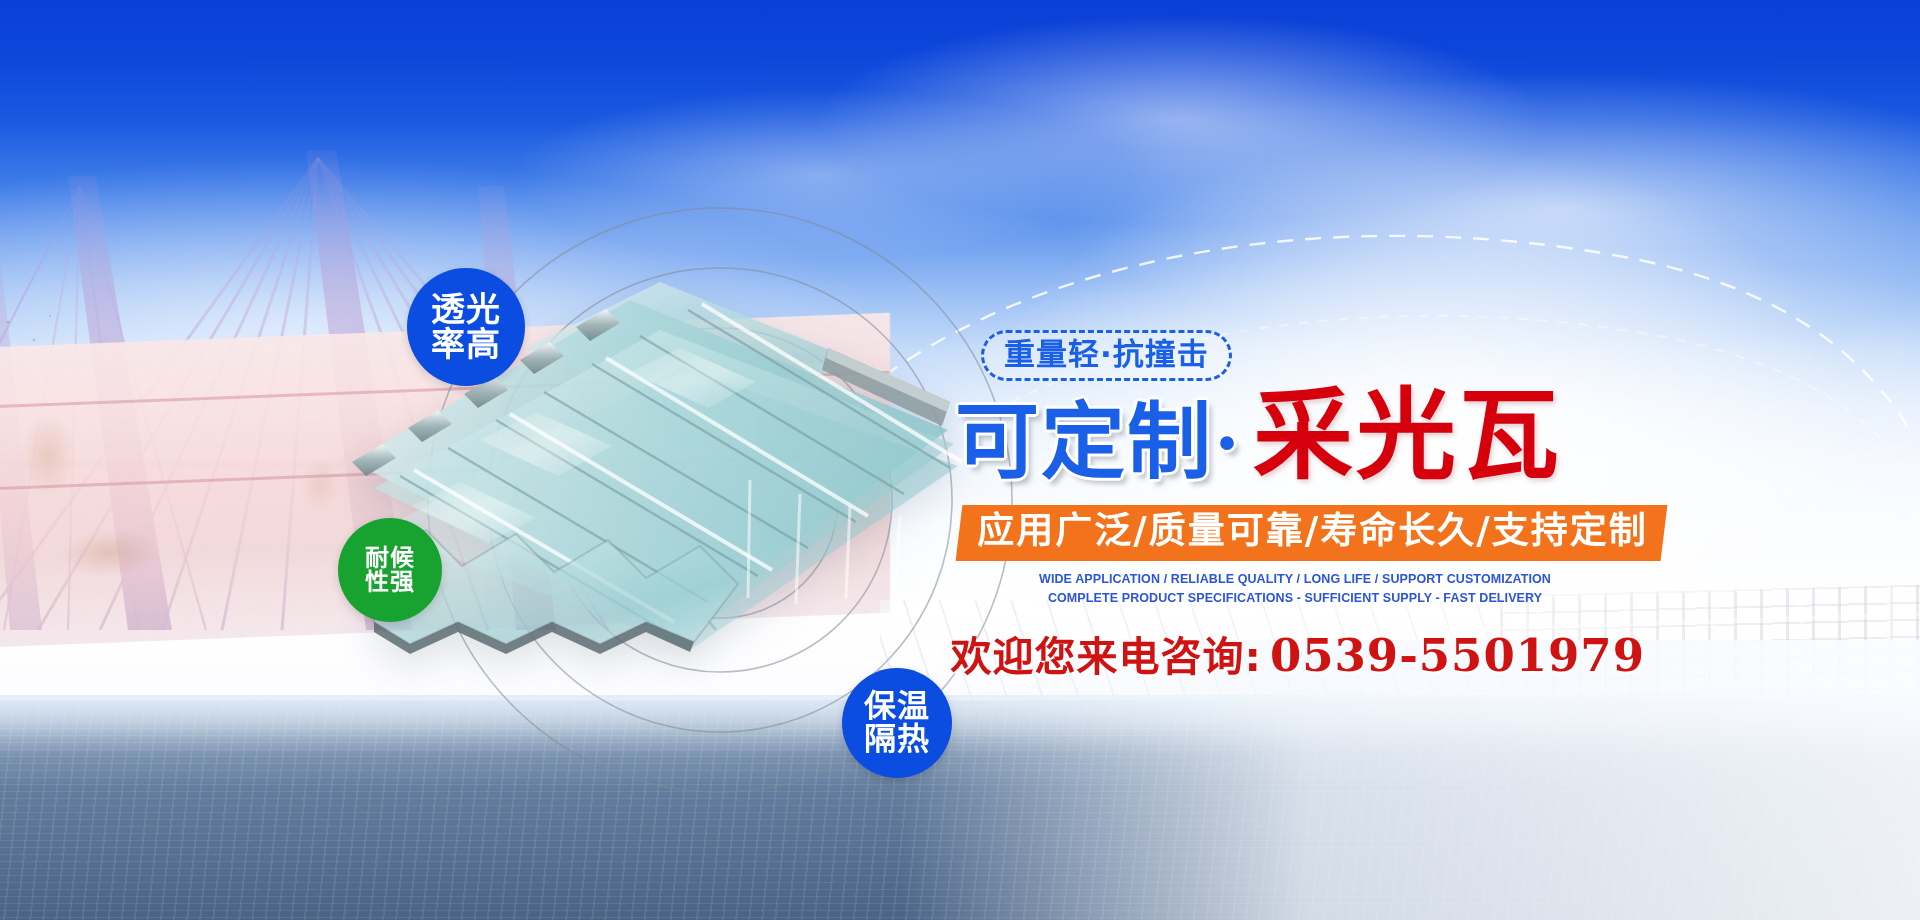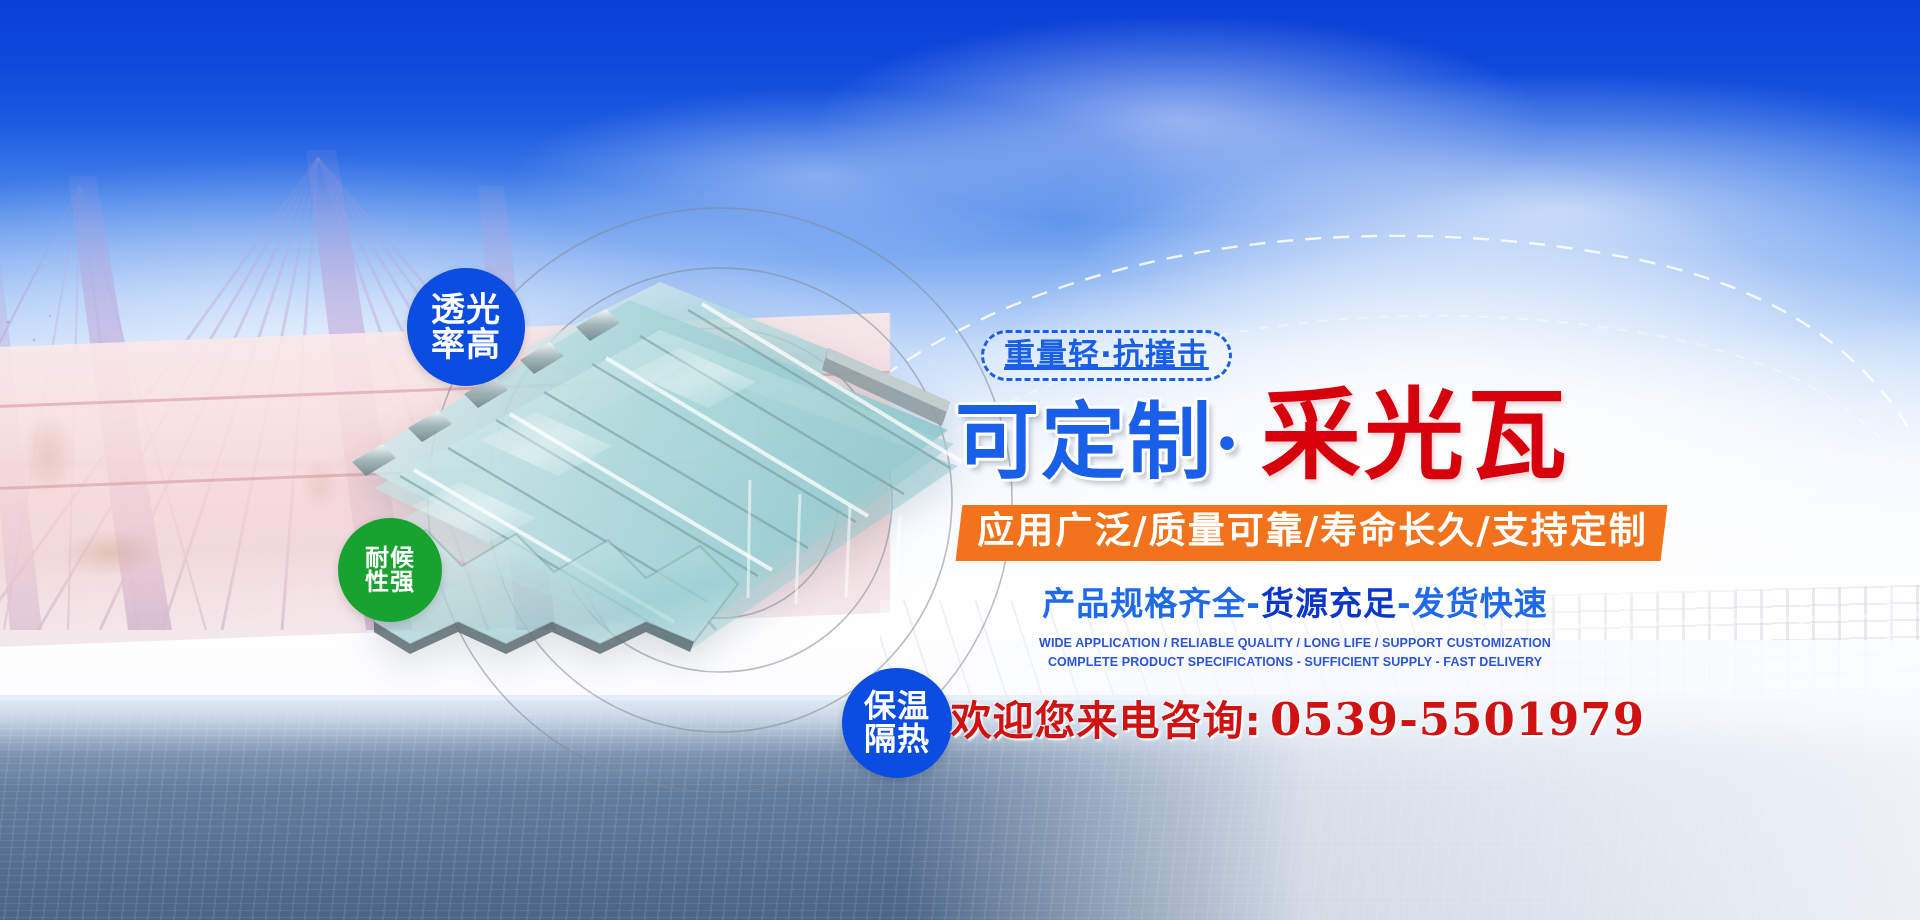--- a/index.html
+++ b/index.html
@@ -173,21 +173,20 @@
     border-radius:34px;
     padding:4px 20px 7px;
     color:#1a5fe8;
     font-family:"DejaVu Sans","Liberation Sans",sans-serif;
     font-weight:700;
     font-size:31px;
     letter-spacing:1px;
     line-height:1.1;
     background:rgba(255,255,255,.30);
     margin-left:26px;
-    text-decoration:underline;
   }
 
   
   .headline{
     margin-top:8px;
     display:flex;align-items:flex-end;
     font-family:Liberation Serif, serif;
     font-weight:700;
     white-space:nowrap;
   }
@@ -199,21 +198,21 @@
     text-shadow:
       3px 0 0 #fff, -3px 0 0 #fff, 0 3px 0 #fff, 0 -3px 0 #fff,
       2px 2px 0 #fff, -2px 2px 0 #fff, 2px -2px 0 #fff, -2px -2px 0 #fff,
       5px 6px 5px rgba(60,70,90,.30);
   }
   .hl-red{
     font-size:100px;
     color:#d6000d;
     letter-spacing:3px;
     line-height:.96;
-    margin-left:18px;
+    margin-left:10px;
     text-shadow:2px 3px 5px rgba(120,0,10,.18);
     text-align:right;
   }
 
   
   .strip{
     margin-top:20px;
     margin-left:4px;
     display:inline-block;
     background:#f3721c;
@@ -505,23 +504,20 @@
     <div class="headline">
       <span class="hl-blue">可定制</span>
       <span class="hl-blue">·</span>
       <span class="hl-red">采光瓦</span>
     </div>
 
     <div class="strip">
       <span>应用广泛/质量可靠/寿命长久/支持定制</span>
     </div>
 
-    <div class="subline">
-      <span>产品规格齐全</span><span class="dash">-</span><span class="strong">货源充足</span><span class="dash">-</span><span>发货快速</span>
-    </div>
 
     <div class="eng">
       <div>WIDE APPLICATION / RELIABLE QUALITY / LONG LIFE / SUPPORT CUSTOMIZATION</div>
       <div>COMPLETE PRODUCT SPECIFICATIONS - SUFFICIENT SUPPLY - FAST DELIVERY</div>
     </div>
 
     <div class="phone">
       <span class="cn">欢迎您来电咨询:</span><span class="num">0539-5501979</span>
     </div>
 

